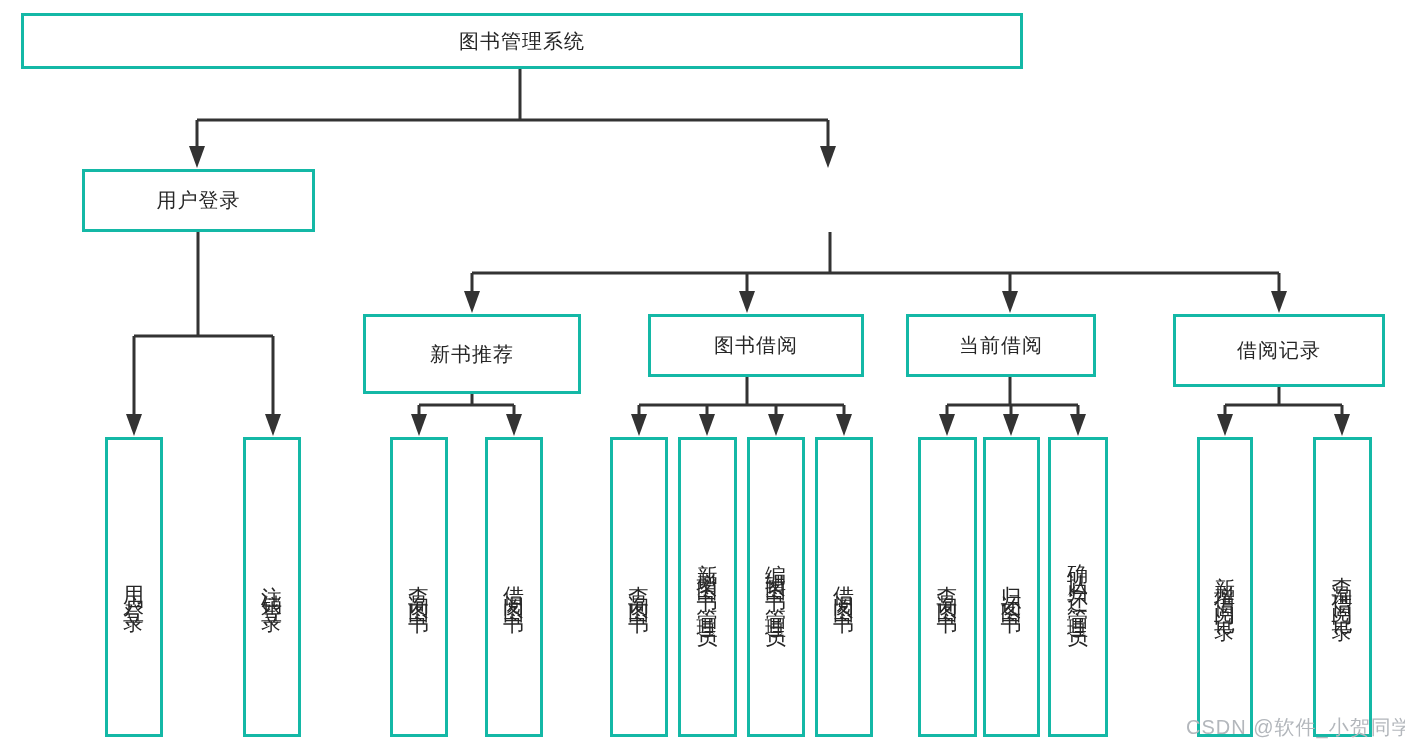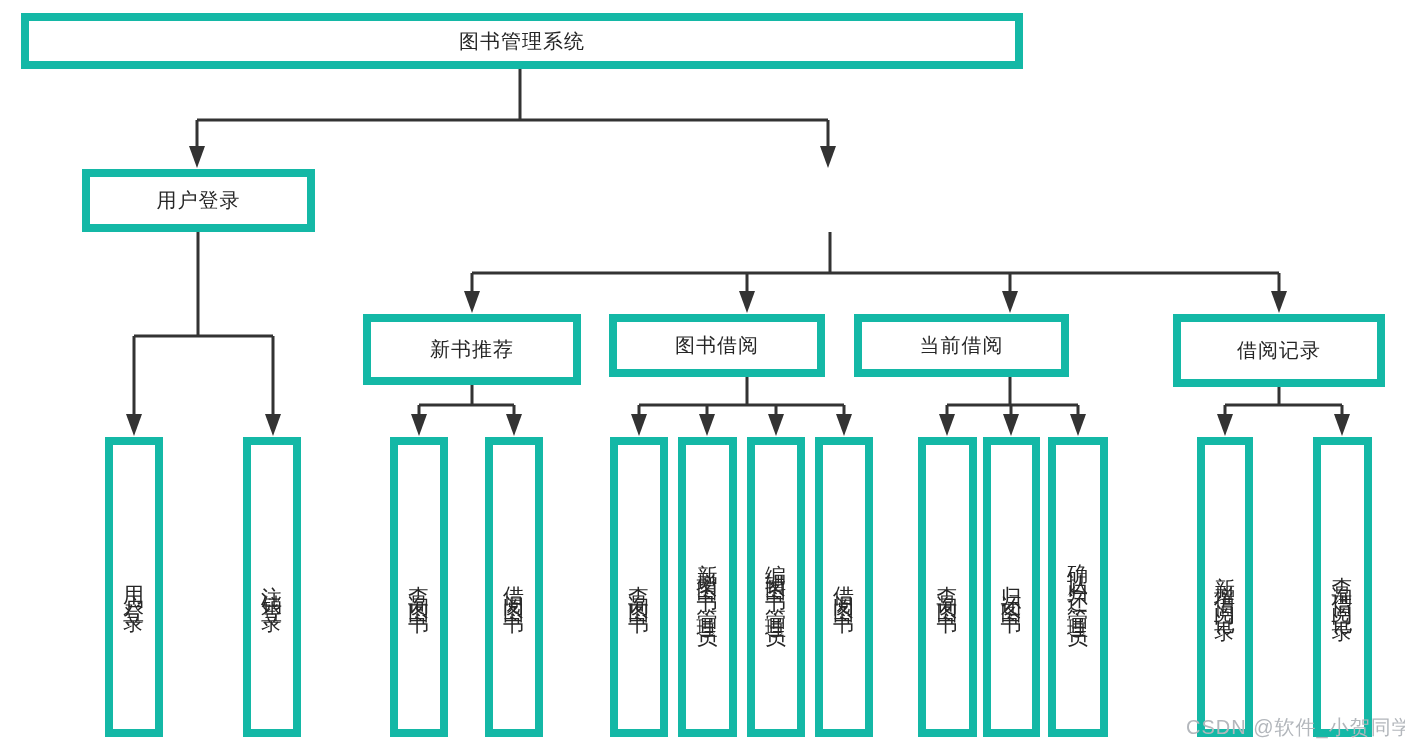--- a/index.html
+++ b/index.html
@@ -9,21 +9,21 @@
     width:1405px;height:747px;
     background:#ffffff;
     overflow:hidden;
   }
   .connectors{
     position:absolute;left:0;top:0;width:1405px;height:747px;
   }
   .node{
     position:absolute;
     background:#ffffff;
-    border:8px solid #14b8a6;
+    border:3px solid #14b8a6;
     box-sizing:border-box;
     display:flex;align-items:center;justify-content:center;
     color:#262626;
   }
   .hbox{
     font-size:20px;
     letter-spacing:1px;
     white-space:nowrap;
   }
   .vbox{
@@ -108,27 +108,27 @@
   </svg>
 
   <div class="node hbox" style="left:21px;top:13px;width:1002px;height:56px">
     <span>图书管理系统</span>
   </div>
 
   <div class="node hbox" style="left:82px;top:169px;width:233px;height:63px">
     <span>用户登录</span>
   </div>
 
-  <div class="node hbox" style="left:363px;top:314px;width:218px;height:71px">
+  <div class="node hbox" style="left:363px;top:314px;width:218px;height:80px">
     <span>新书推荐</span>
   </div>
-  <div class="node hbox" style="left:609px;top:314px;width:216px;height:63px">
+  <div class="node hbox" style="left:648px;top:314px;width:216px;height:63px">
     <span>图书借阅</span>
   </div>
-  <div class="node hbox" style="left:854px;top:314px;width:215px;height:63px">
+  <div class="node hbox" style="left:906px;top:314px;width:190px;height:63px">
     <span>当前借阅</span>
   </div>
   <div class="node hbox" style="left:1173px;top:314px;width:212px;height:73px">
     <span>借阅记录</span>
   </div>
 
   <div class="node vbox" style="left:105px;width:58px">
     <span>用户登录</span>
   </div>
   <div class="node vbox" style="left:243px;width:58px">

